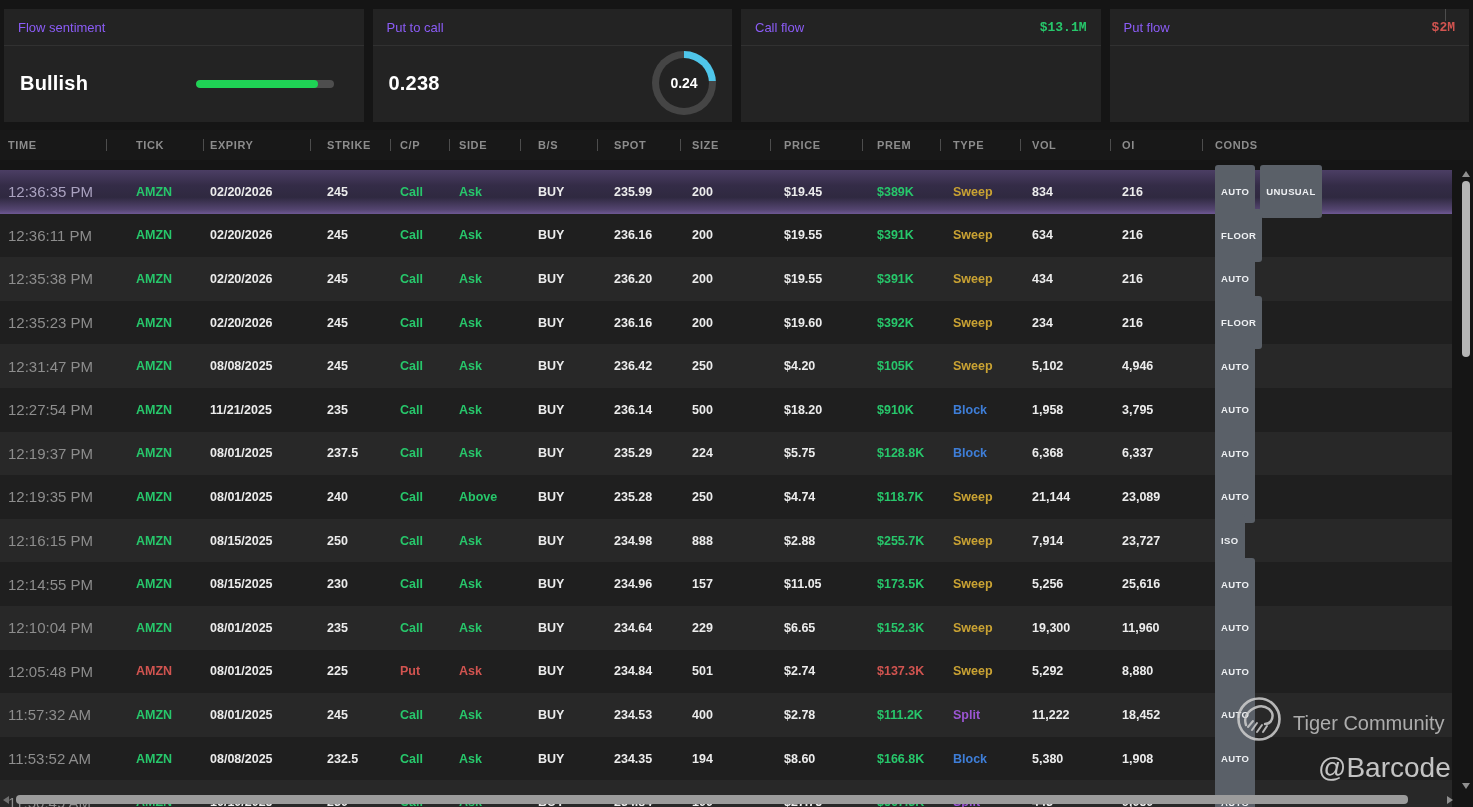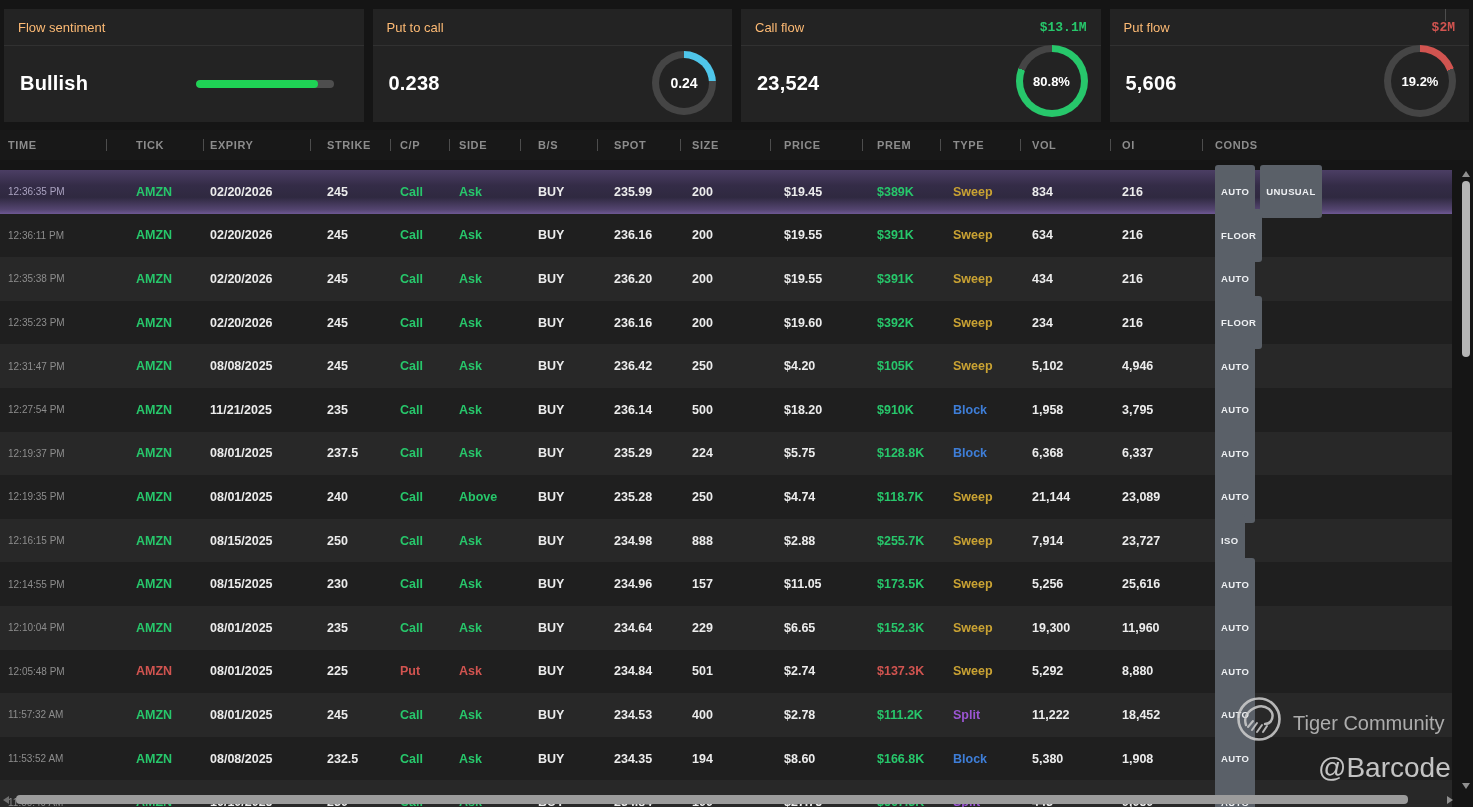--- a/index.html
+++ b/index.html
@@ -11,21 +11,21 @@
     -webkit-font-smoothing:antialiased;
   }
 
   
   .cards { position:absolute; top:9px; left:4px; width:1465px; height:113px; display:flex; gap:9px; }
   .card { flex:1 1 0; background:#232323; position:relative; }
   .card-head {
     height:37px; border-bottom:1px solid #313131;
     display:flex; align-items:center; justify-content:space-between; padding:0 14px;
   }
-  .card-label { color:#fdba74; font-size:13px; }
+  .card-label { color:#8b5cf6; font-size:13px; }
   .card-amount { font-size:13px; font-weight:bold;font-family:Liberation Mono, monospace; }
   .amount-green { color:var(--bullish); }
   .amount-red   { color:var(--bearish); }
   .card-body { position:relative; height:75px; display:flex; align-items:center; padding:0 16px;gap:44px; }
   .card-value { color:#ffffff; font-size:20px; font-weight:bold; letter-spacing:.2px; }
 
   .sent-bar { margin-left:auto; margin-right:14px; width:138px; height:8px; background:#4e4e4e; border-radius:4px; overflow:hidden; }
   .sent-fill { height:100%; background:var(--bar_fill); border-radius:4px; }
 
   .gauge { position:absolute; border-radius:50%; }
@@ -62,21 +62,21 @@
   .c-vol   { padding-left:12px; }
   .c-oi    { padding-left:12px; }
   .c-conds { padding-left:13px; }
 
   .tbody { position:absolute; top:170px; left:0; width:1452px; }
   .row { height:43.6px; align-items:center; font-size:12.5px; font-weight:bold; color:#ececec; }
   .row.odd  { background:#282828; }
   .row.even { background:#1f1f1f; }
   .row.hl   { background:linear-gradient(180deg,#4b3e64 0%,#342c47 35%,#2f2940 62%,#544570 90%,#6e5894 100%); }
   .cell { overflow:hidden; white-space:nowrap; }
-  .cell.c-time { color:#8d8d8d; font-weight:400; font-size:10px; }
+  .cell.c-time { color:#8d8d8d; font-weight:400; font-size:15px; }
   .row.hl .c-time { color:#aaa2c0; }
   .green { color:var(--bullish); }
   .red   { color:var(--bearish); }
   .dotted { border-bottom:1px dotted #9c9366; padding-bottom:2px; }
   .c-conds { display:flex; gap:5px; }
   .badge {
     background:var(--badge_bg); color:#eef0f3; font-size:9.5px; font-weight:bold;
     letter-spacing:.4px; padding:21px 6px; border-radius:3px;
   }
 
@@ -125,40 +125,26 @@
         <div class="gauge-label" style="font-size:14px;">0.24</div>
       </div>
     </div>
   </div>
 
   <div class="card">
     <div class="card-head">
       <span class="card-label">Call flow</span>
       <span class="card-amount amount-green">$13.1M</span>
     </div>
-    <div class="card-body">
-      <span class="card-value">23,524</span>
-      <div class="gauge g-lg" style="background: conic-gradient(rgb(39, 199, 107) 0deg, rgb(39, 199, 107) 80.8%, rgb(69, 69, 69) 80.8%, rgb(69, 69, 69) 100%);">
-        <div class="gauge-hole"></div>
-        <div class="gauge-label">80.8%</div>
-      </div>
-    </div>
   </div>
 
   <div class="card">
     <div class="card-head">
       <span class="card-label">Put flow</span>
       <span class="card-amount amount-red">$2M</span>
-    </div>
-    <div class="card-body">
-      <span class="card-value">5,606</span>
-      <div class="gauge g-lg" style="background: conic-gradient(rgb(209, 84, 80) 0deg, rgb(209, 84, 80) 19.2%, rgb(69, 69, 69) 19.2%, rgb(69, 69, 69) 100%);">
-        <div class="gauge-hole"></div>
-        <div class="gauge-label">19.2%</div>
-      </div>
     </div>
   </div>
 
 </div>
 
 <div class="thead grid-cols">
     <div class="hcell c-time">TIME</div>
     <div class="hcell c-tick sep">TICK</div>
     <div class="hcell c-expiry sep">EXPIRY</div>
     <div class="hcell c-strike sep">STRIKE</div>

